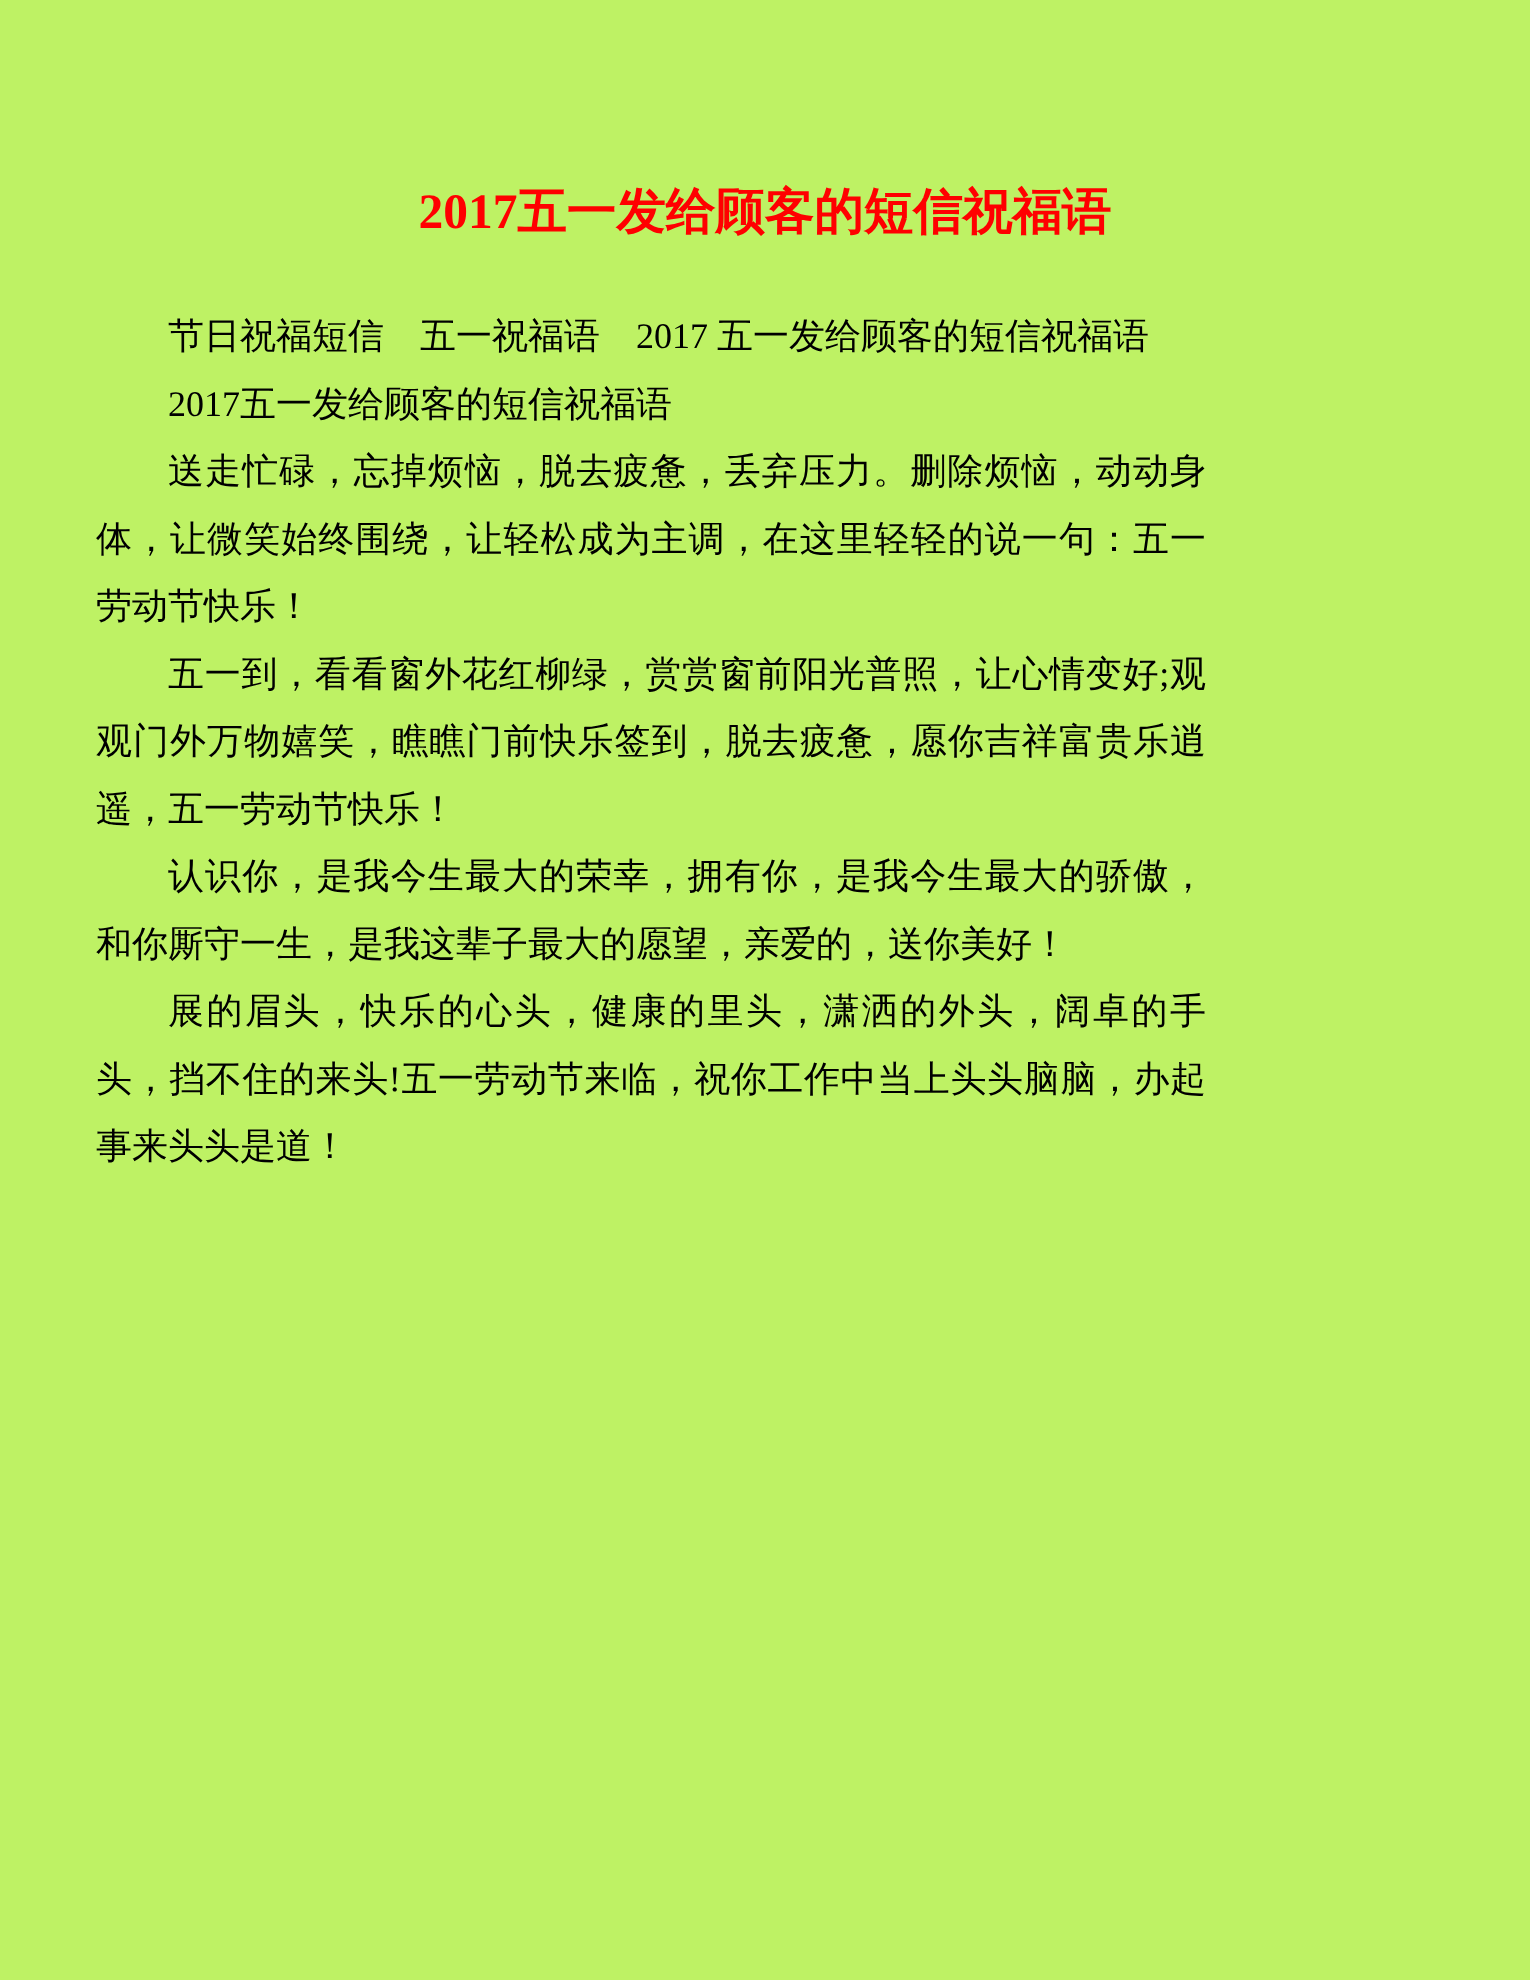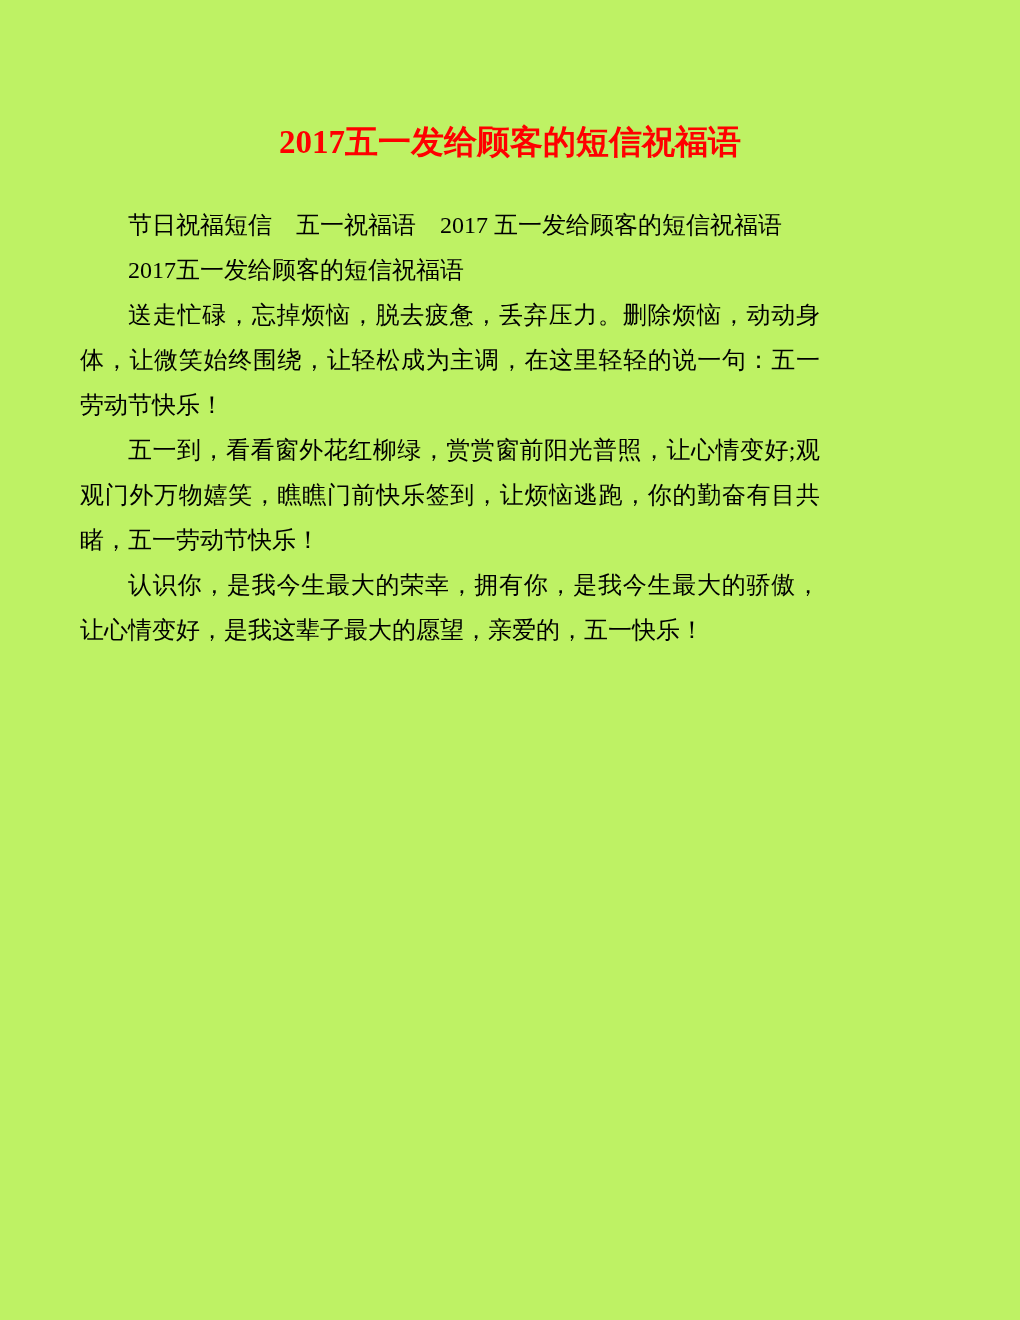--- a/index.html
+++ b/index.html
@@ -19,21 +19,21 @@
   .doc-title {
     margin: 120px 140px 0 140px;
     font-size: 33px;
     line-height: 44px;
     font-weight: bold;
     text-align: center;
     color: #ff0000;
     font-family: "Liberation Serif", "DejaVu Serif", serif;
   }
   .content {
-    margin: 39px 140px 0 80px;
+    margin: 39px 140px 0 64px;
     width: 740px;
     font-size: 24px;
     line-height: 45px;
     text-align: justify;
     color: #000000;
   }
   .content p {
     margin: 0;
     padding: 0;
     text-indent: 2em;
@@ -43,17 +43,18 @@
 </head>
 <body>
 
 <div class="page" style="background: #bef264;">
   <h1 class="doc-title" style="color: rgb(255, 0, 0);">2017五一发给顾客的短信祝福语</h1>
   <div class="content" style="color: rgb(0, 0, 0);">
     <p>节日祝福短信　五一祝福语　2017 五一发给顾客的短信祝福语</p>
     <p>2017五一发给顾客的短信祝福语</p>
     <div id="paragraph-list">
         <p>送走忙碌，忘掉烦恼，脱去疲惫，丢弃压力。删除烦恼，动动身体，让微笑始终围绕，让轻松成为主调，在这里轻轻的说一句：五一劳动节快乐！</p>
-        <p>五一到，看看窗外花红柳绿，赏赏窗前阳光普照，让心情变好;观观门外万物嬉笑，瞧瞧门前快乐签到，让烦恼逃跑，你的勤奋有目共睹，五一劳动节快乐！</p>
-        <p>认识你，是我今生最大的荣幸，拥有你，是我今生最大的骄傲，让心情变好，是我这辈子最大的愿望，亲爱的，五一快乐！</p>
+        <p>五一到，看看窗外花红柳绿，赏赏窗前阳光普照，让心情变好;观观门外万物嬉笑，瞧瞧门前快乐签到，脱去疲惫，愿你吉祥富贵乐逍遥，五一劳动节快乐！</p>
+        <p>认识你，是我今生最大的荣幸，拥有你，是我今生最大的骄傲，和你厮守一生，是我这辈子最大的愿望，亲爱的，送你美好！</p>
+        <p>展的眉头，快乐的心头，健康的里头，潇洒的外头，阔卓的手头，挡不住的来头!五一劳动节来临，祝你工作中当上头头脑脑，办起事来头头是道！</p>
       </div>
   </div>
 </div>
 
 </body></html>

